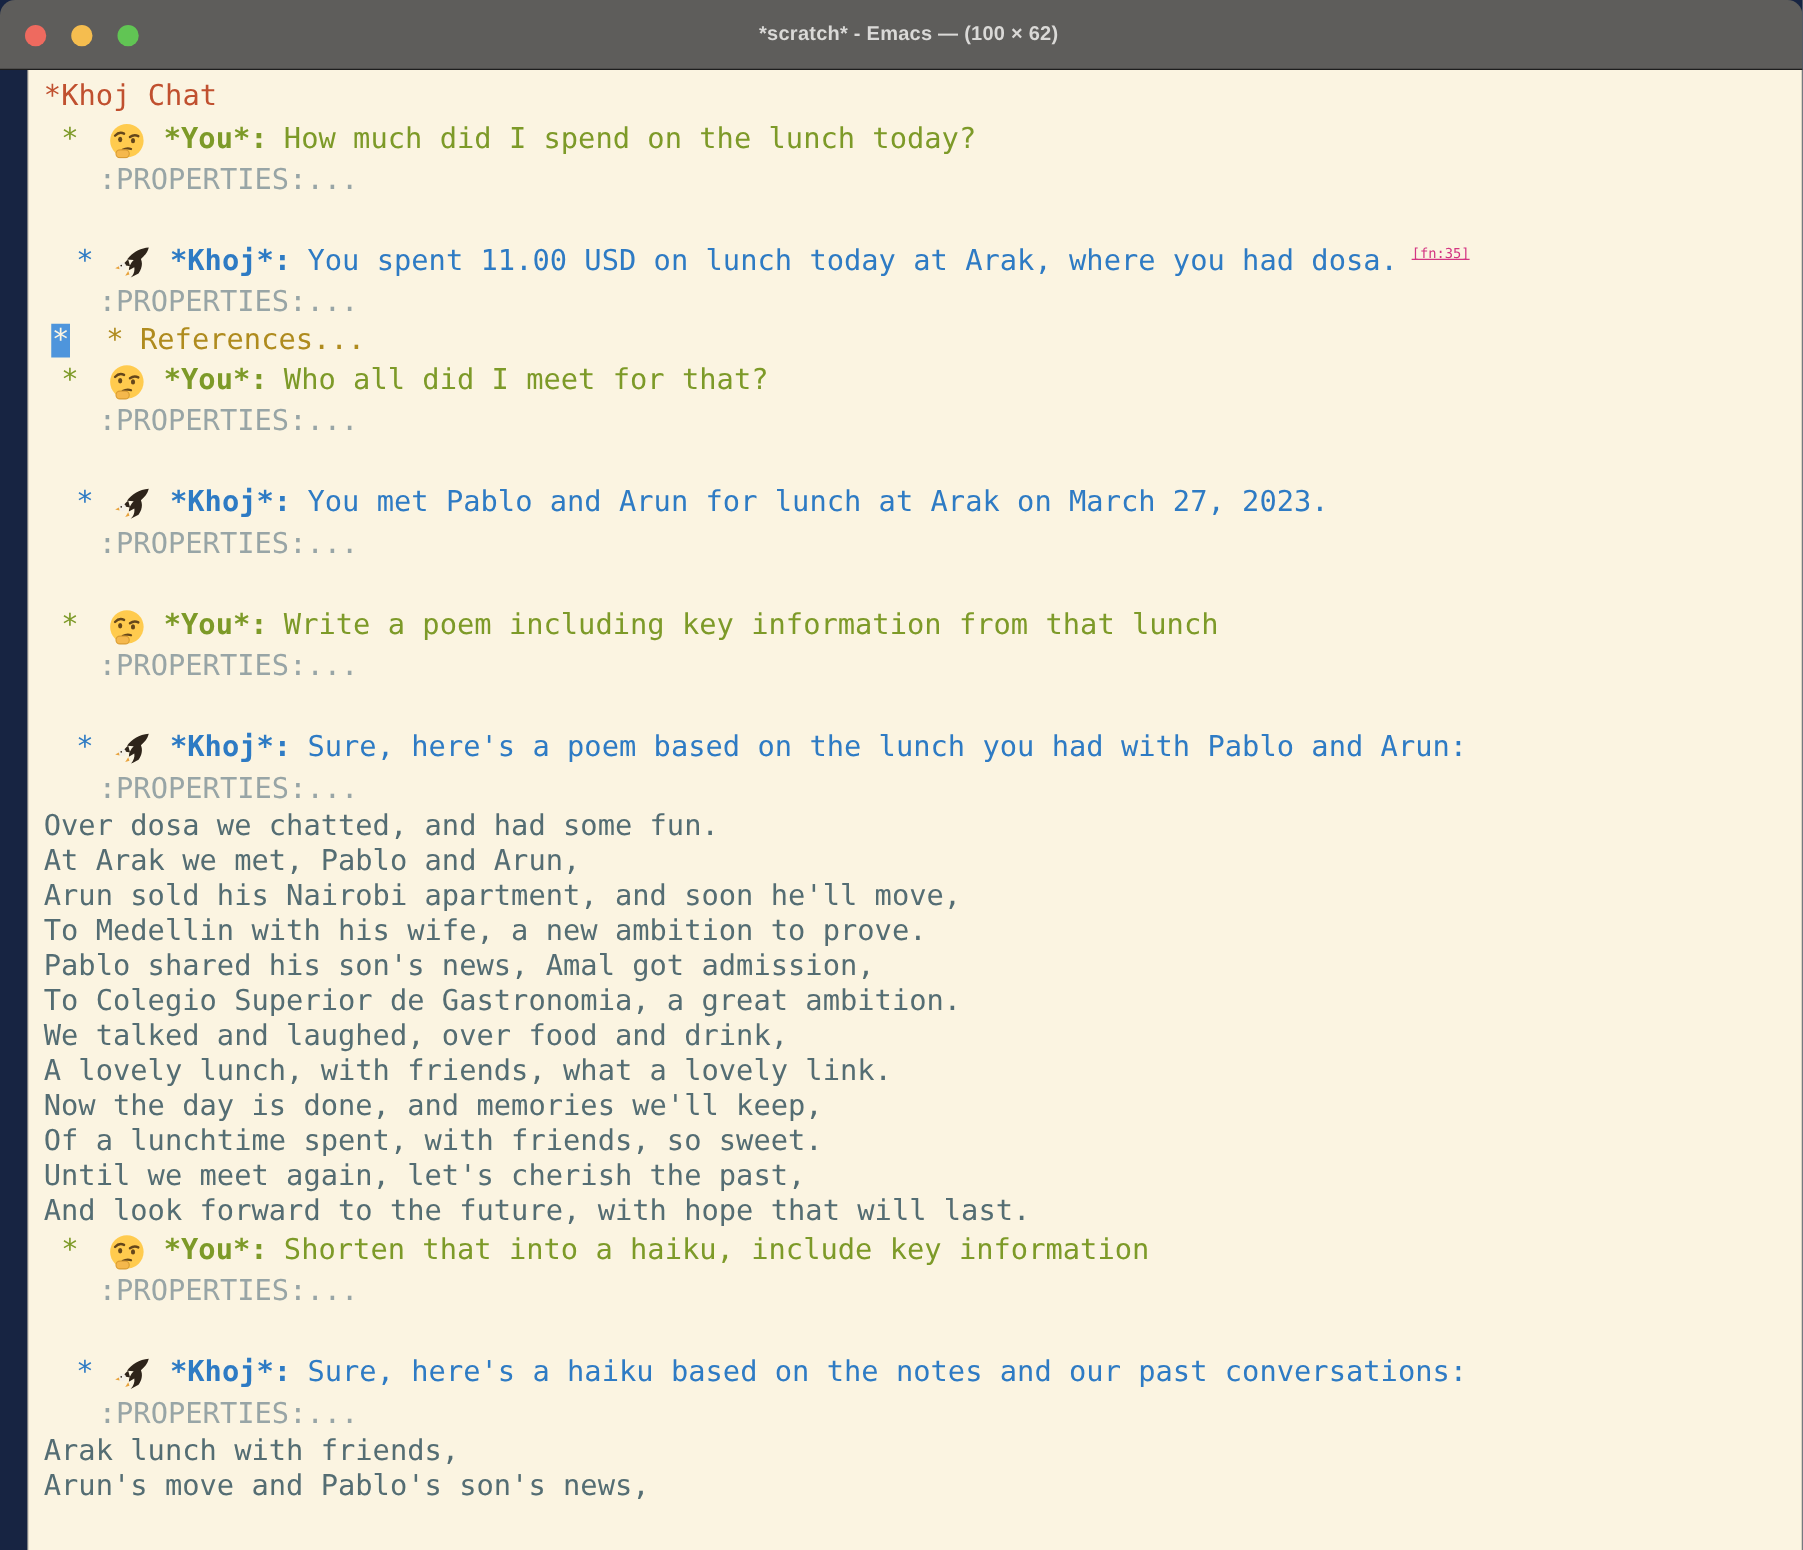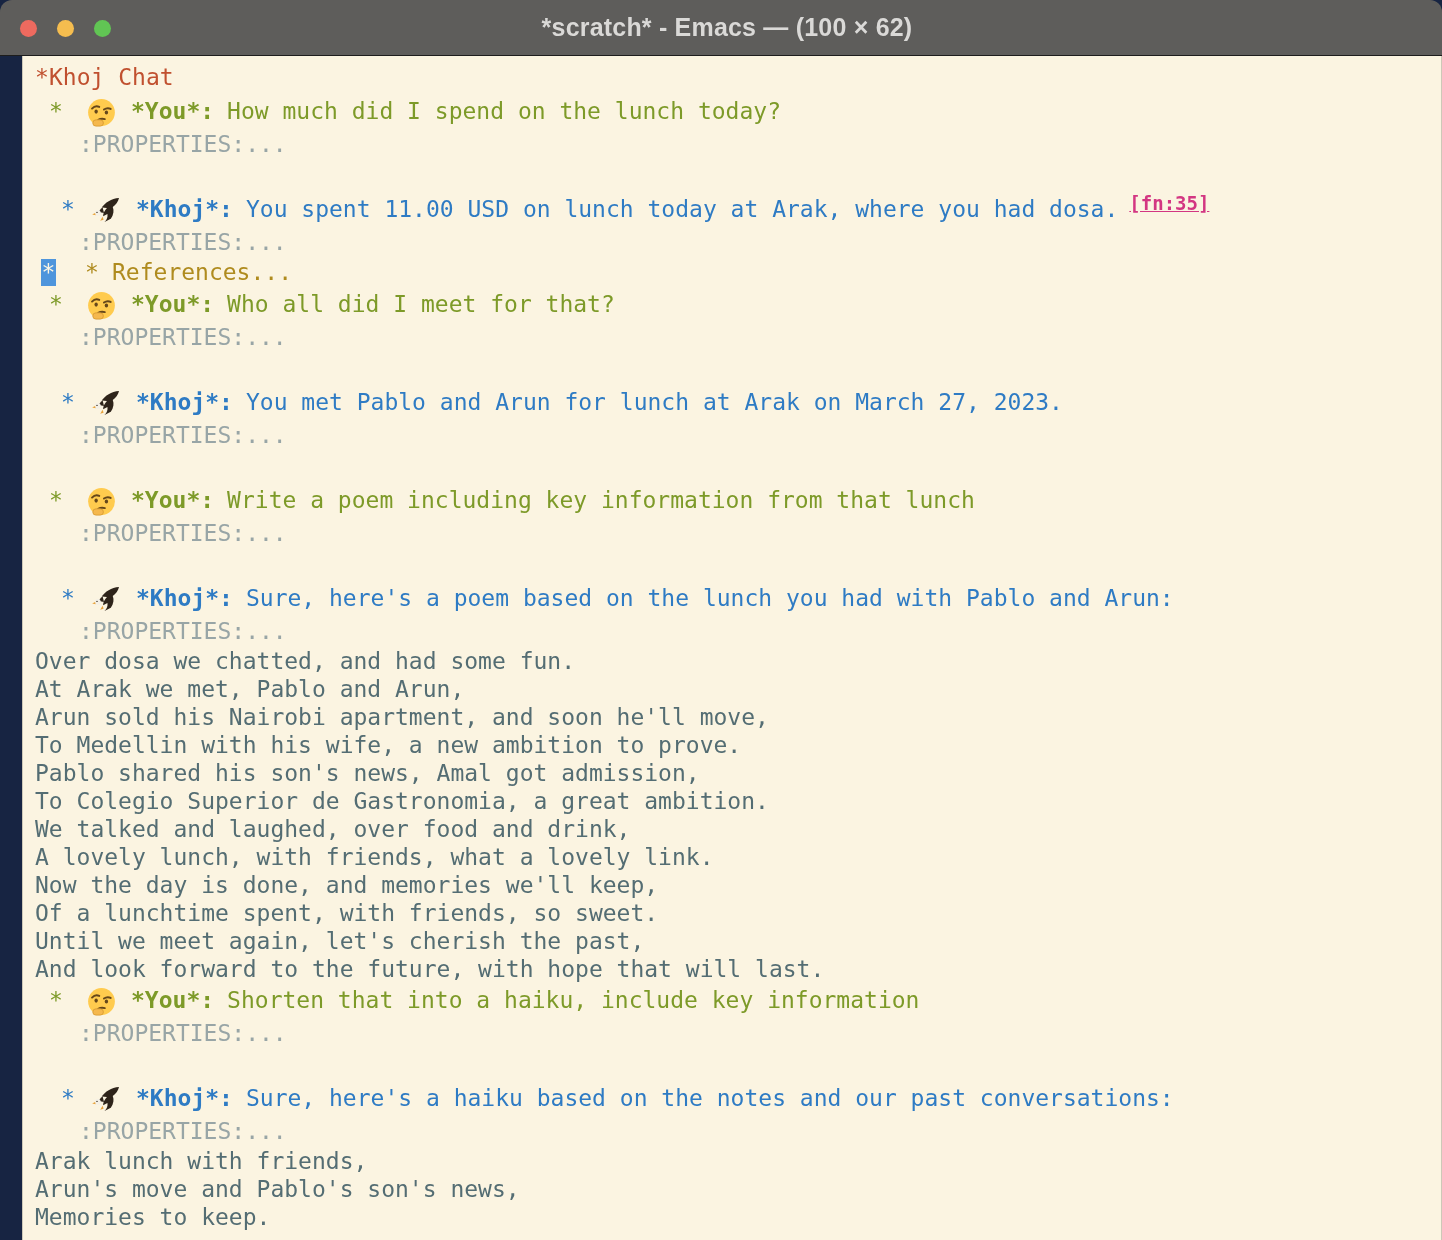--- a/index.html
+++ b/index.html
@@ -16,21 +16,21 @@
     position:relative; display:flex; align-items:center;
   }
   .lights { position:absolute; left:20px; top:0; height:56px; display:flex; align-items:center; gap:20px; }
   .light { width:17px; height:17px; border-radius:50%; display:inline-block; }
   .light.red    { background:var(--light-red,#EE6A5F); }
   .light.yellow { background:var(--light-yellow,#F5BD4F); }
   .light.green  { background:var(--light-green,#61C554); }
   .title {
     width:100%; text-align:center;
     font-family:"Liberation Sans", sans-serif; font-weight:bold;
-    font-size:25px; color:var(--titlebar-text,#DAD9D7); letter-spacing:.2px;padding-left:12px;
+    font-size:16px; color:var(--titlebar-text,#DAD9D7); letter-spacing:.2px;padding-left:12px;
   }
   
   .buffer {
     height:1184px; background:var(--buffer-bg,#FBF4E1);
     padding-top:4px; font-size:23px; color:var(--body-text,#546D73);
     border-left:1px solid rgba(0,0,0,.18); border-right:1px solid rgba(0,0,0,.18);margin-left:22px;
   }
   .line { white-space:pre; height:28px; line-height:28px; }
   .line.h1   { height:34px; line-height:34px; color:var(--h1,#C0502F); padding-left:12px; }
   .line.head { height:34px; line-height:34px; display:flex; align-items:center; }
@@ -39,21 +39,21 @@
   .line.refs { height:29px; line-height:29px; color:var(--gold,#AF8B1E); padding-left:18px; display:flex; align-items:center; }
   .line.body { padding-left:12px; }
   .head.you  { color:var(--you,#7D9A28);  padding-left:26px; }
   .head.khoj { color:var(--khoj,#2E7BC4); padding-left:38px; }
   .bullet { display:inline-block; width:14px; }
   .speaker { font-weight:bold; }
   .msg { margin-left:13px; white-space:pre; }
   .emoji { width:29px; height:29px; margin:0 15px 0 24px; flex:0 0 auto; transform:translateY(1px); }
   .head.khoj .emoji { margin:0 16px 0 16px; }
   .fn {
-    color:var(--footnote,#D33682); font-size:19px; font-weight:700;
+    color:var(--footnote,#D33682); font-size:11px; font-weight:400;
     text-decoration:underline; position:relative; top:-6px; margin-left:11px;
   }
   .cursor {
     display:inline-block; width:15px; height:27px; line-height:27px;
     background:var(--cursor-bg,#4E95DC); color:var(--cursor-text,#FDF6E3);
     text-align:center;
   }
   .refs .gap { display:inline-block; width:29px; }
   .refs .reflabel { margin-left:13px;text-align:center; }
   .hiddendefs { position:absolute; width:0; height:0; overflow:hidden; }
@@ -197,16 +197,15 @@
       <svg class="emoji">
           <use href="#sym-eagle"></use>
         </svg>
       <span class="speaker">*Khoj*:</span>
       <span class="msg">Sure, here's a haiku based on the notes and our past conversations:</span>
     </div>
     <div class="line prop">:PROPERTIES:...</div>
 
     <div class="line body">Arak lunch with friends,</div>
     <div class="line body">Arun's move and Pablo's son's news,</div>
-    <div class="line body">Memories to keep.</div>
 
   </div>
 </div>
 
 </body></html>

